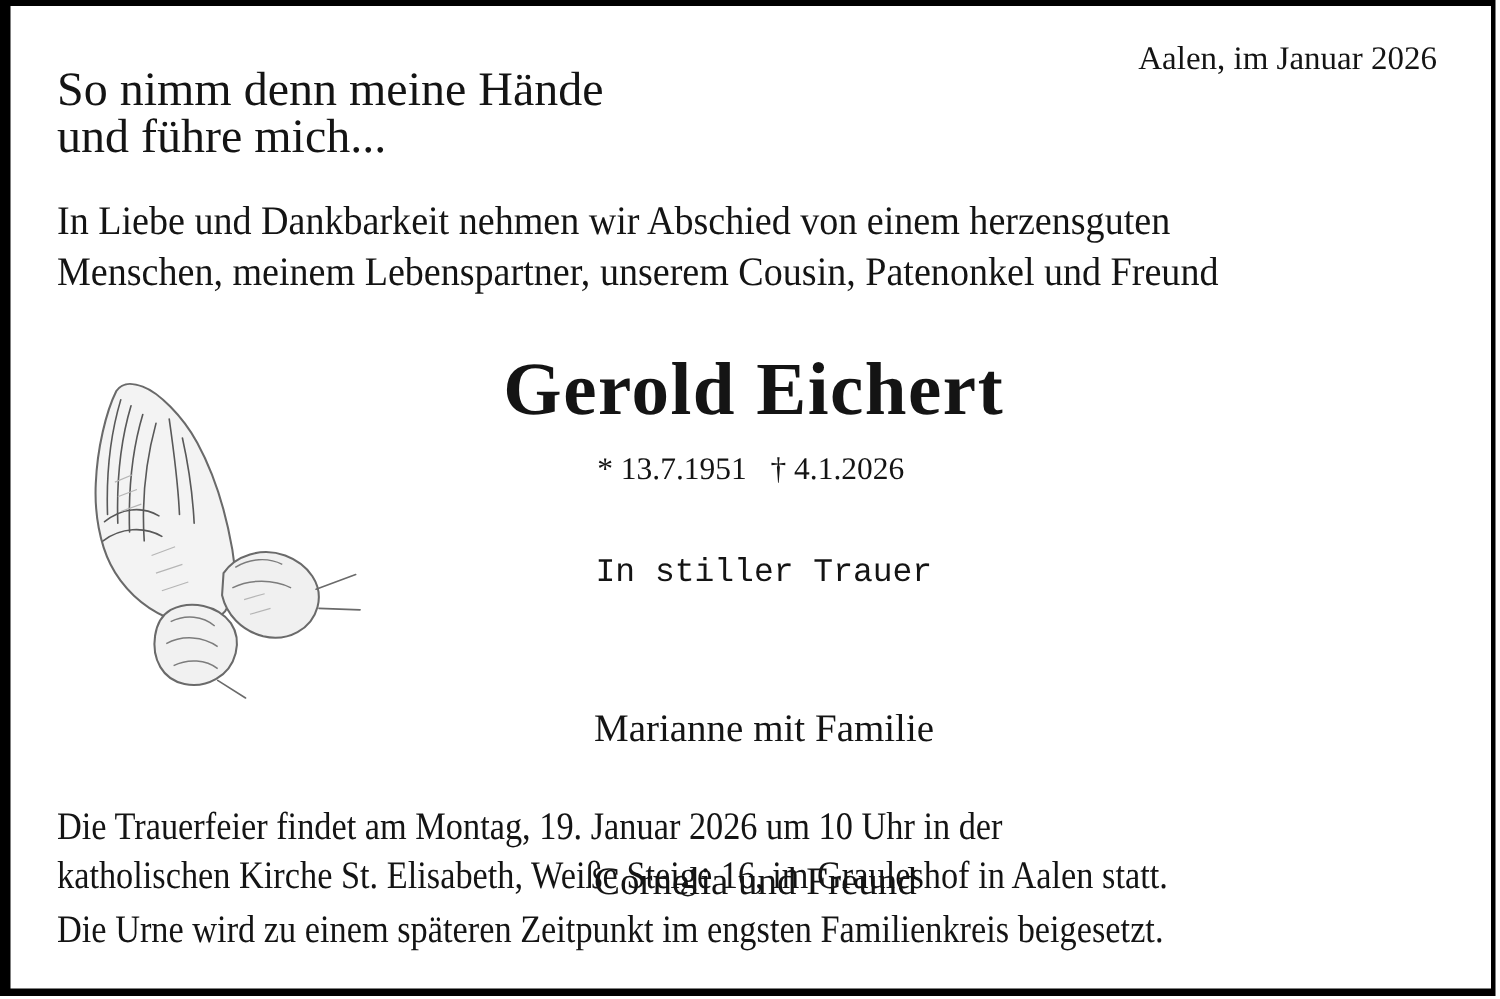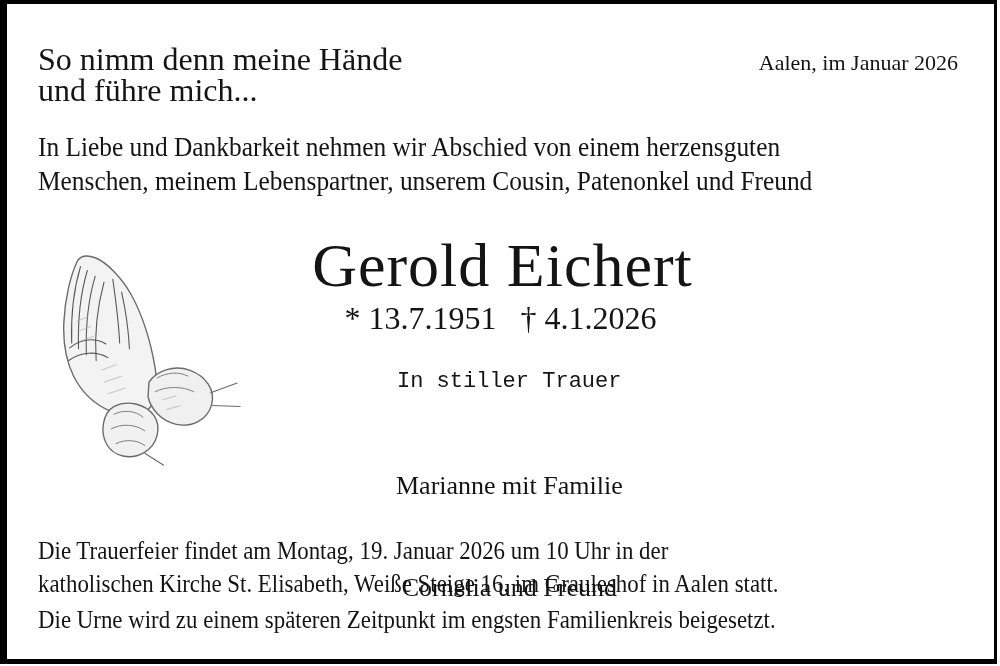--- a/index.html
+++ b/index.html
@@ -9,43 +9,43 @@
     overflow:hidden;
   }
   .sheet{
     position:absolute;left:0;top:0;right:3px;bottom:2px;
     background:#ffffff;
     border-style:solid;border-color:#000000;
     border-width:4px 3px 5px 7px;
   }
   .abs{position:absolute;white-space:pre;}
   .dateline{
-    top:22px;right:36px;font-size:22px;text-align:right;margin-top:24px;
+    top:22px;right:36px;font-size:22px;text-align:right;
   }
   .verse{
     left:31px;top:40px;font-size:32px;line-height:31px;
   }
   .intro{
     left:31px;top:126px;font-size:27px;line-height:34px;
     transform:scaleX(0.94);transform-origin:left top;
   }
   .name{
     left:4px;right:0;top:226px;text-align:center;
-    font-size:62px;font-weight:normal;letter-spacing:1px;
+    font-size:50px;font-weight:bold;letter-spacing:1px;
   }
   .dates{
-    left:0;right:0;top:296px;text-align:center;font-size:32px;
+    left:0;right:0;top:296px;text-align:center;font-size:21px;
   }
   .mourn-intro{
     left:390px;top:365px;font-size:22px;font-family:Liberation Mono, monospace;
   }
   .mourners{
     left:389px;top:397px;font-size:26px;line-height:34px;
   }
-  .mourners div{white-space:pre;text-align:center;}
+  .mourners div{white-space:pre;}
   .funeral{
     left:31px;top:530px;font-size:26px;line-height:33px;
     transform:scaleX(0.88);transform-origin:left top;
   }
   .urn{
     left:31px;top:601px;font-size:26px;
     transform:scaleX(0.88);transform-origin:left top;
   }
   .hands{
     left:50px;top:248px;width:186px;height:222px;

